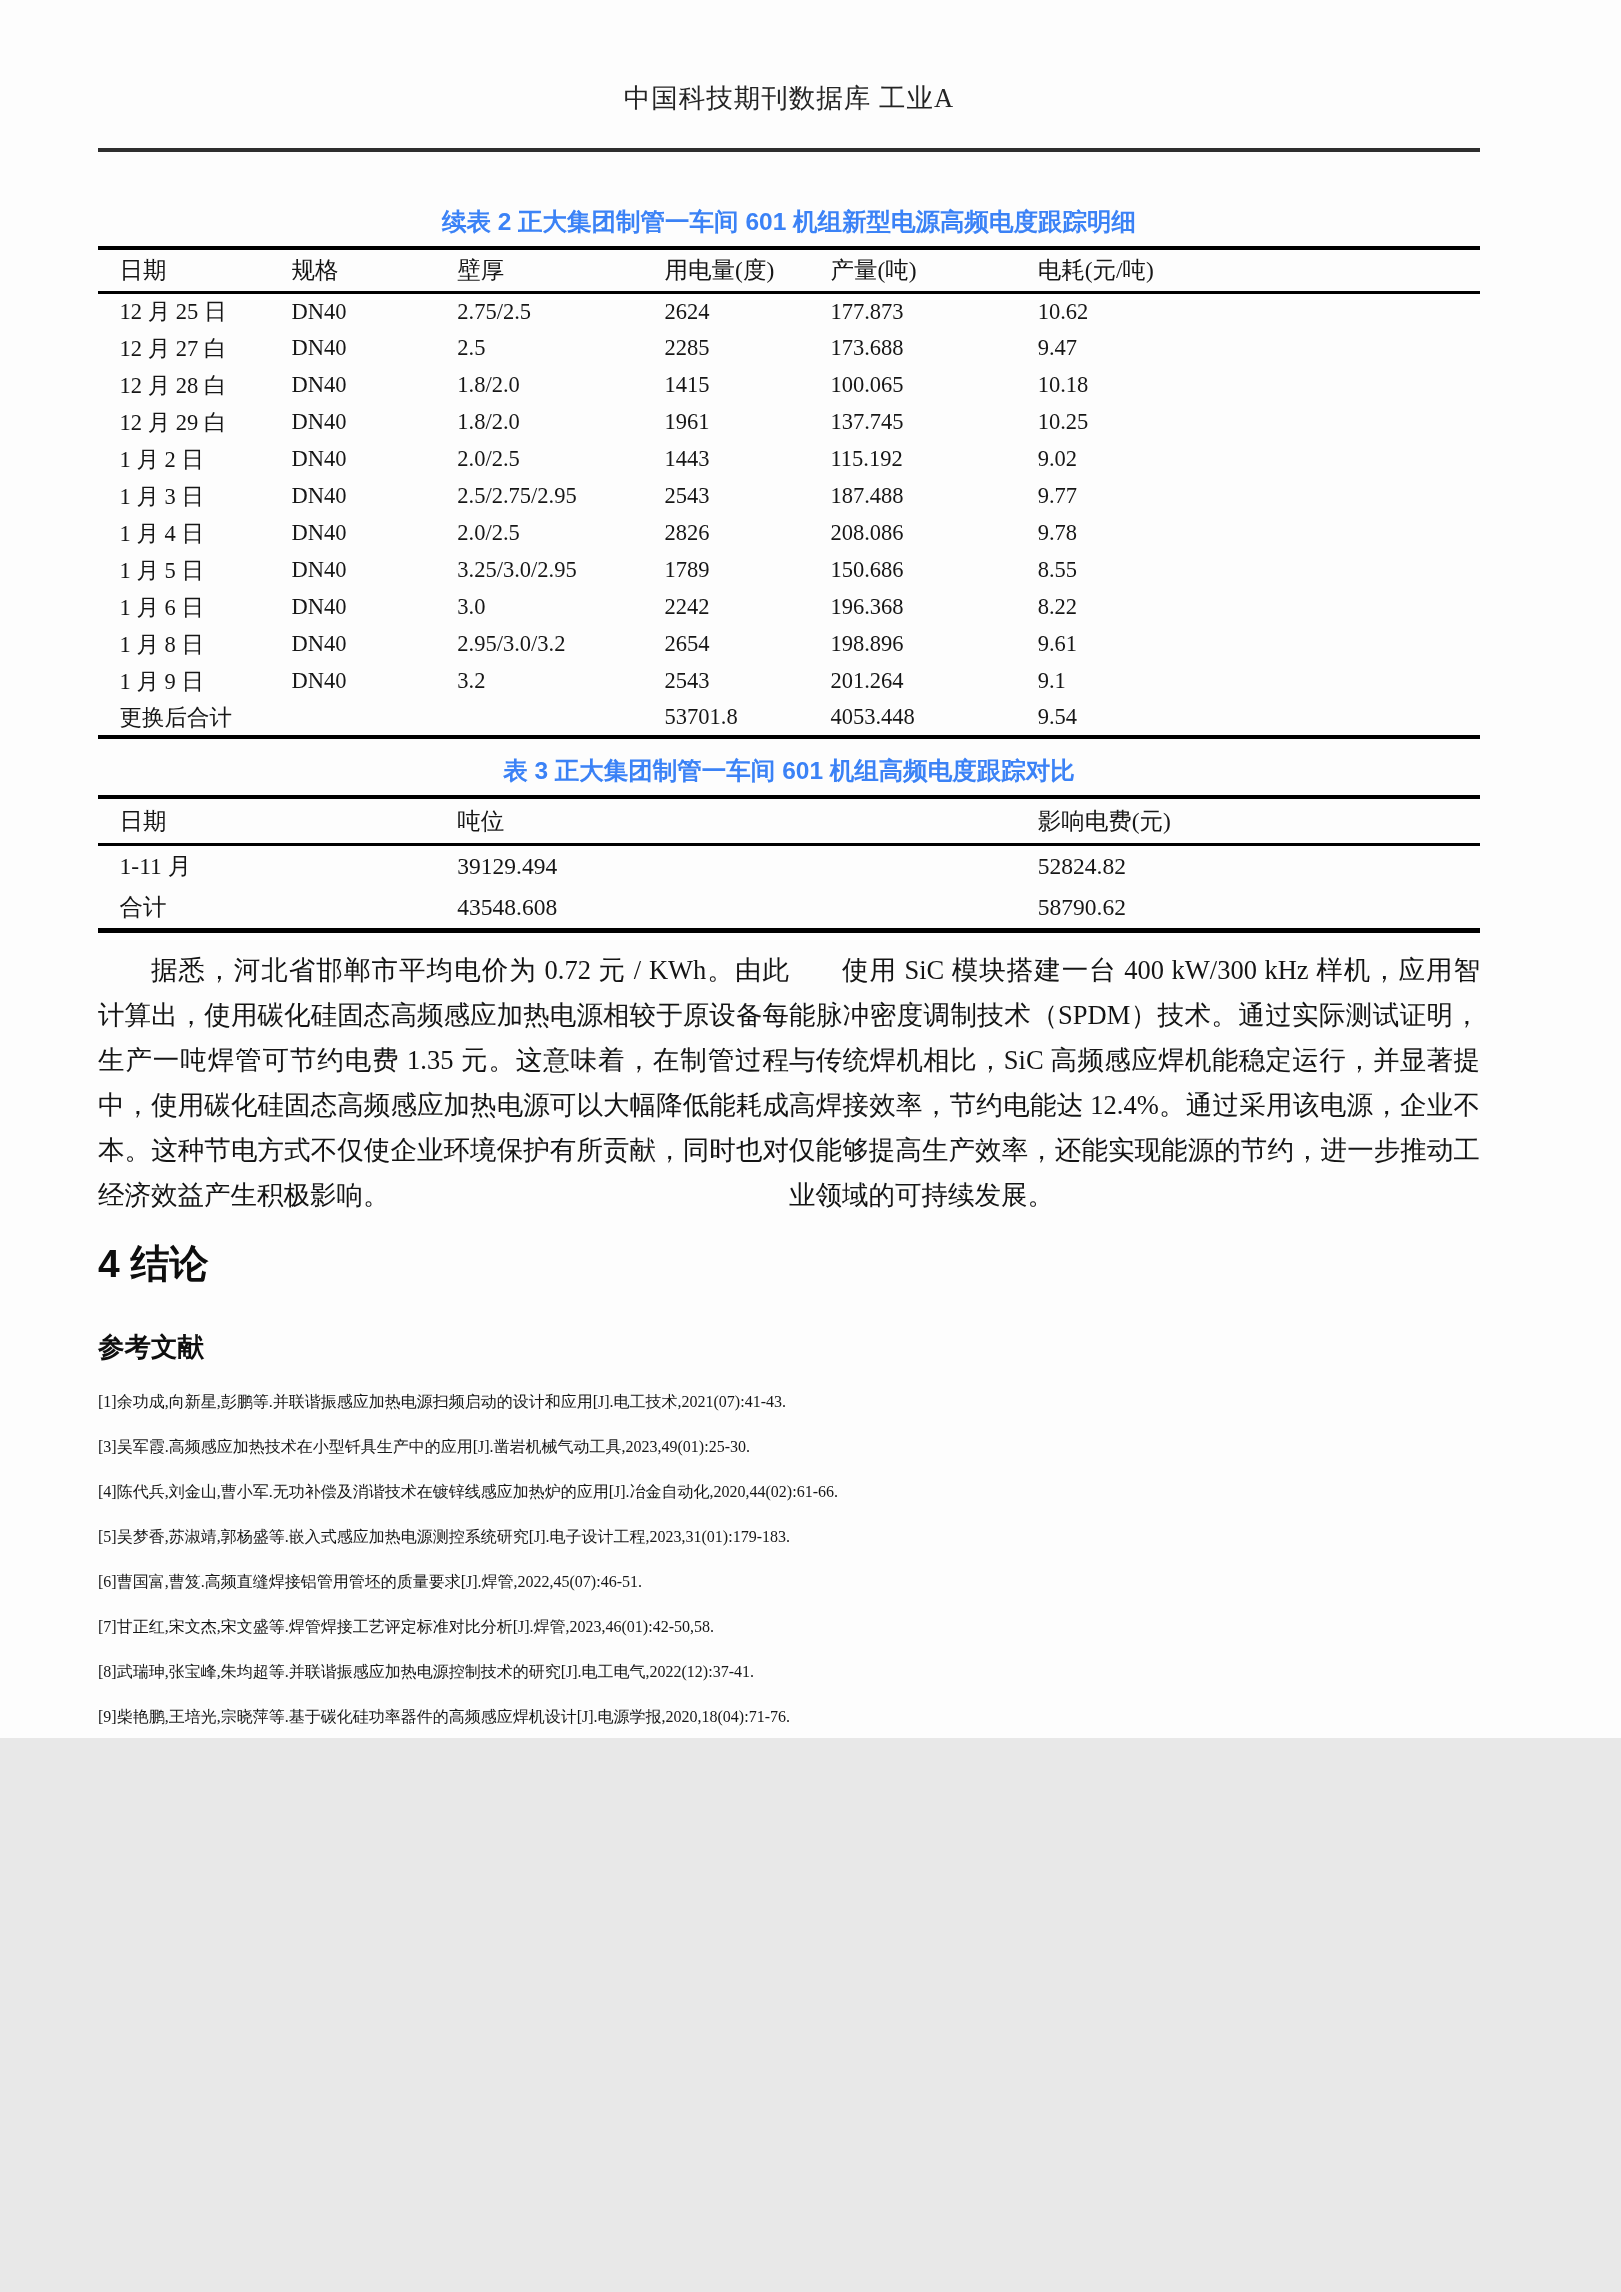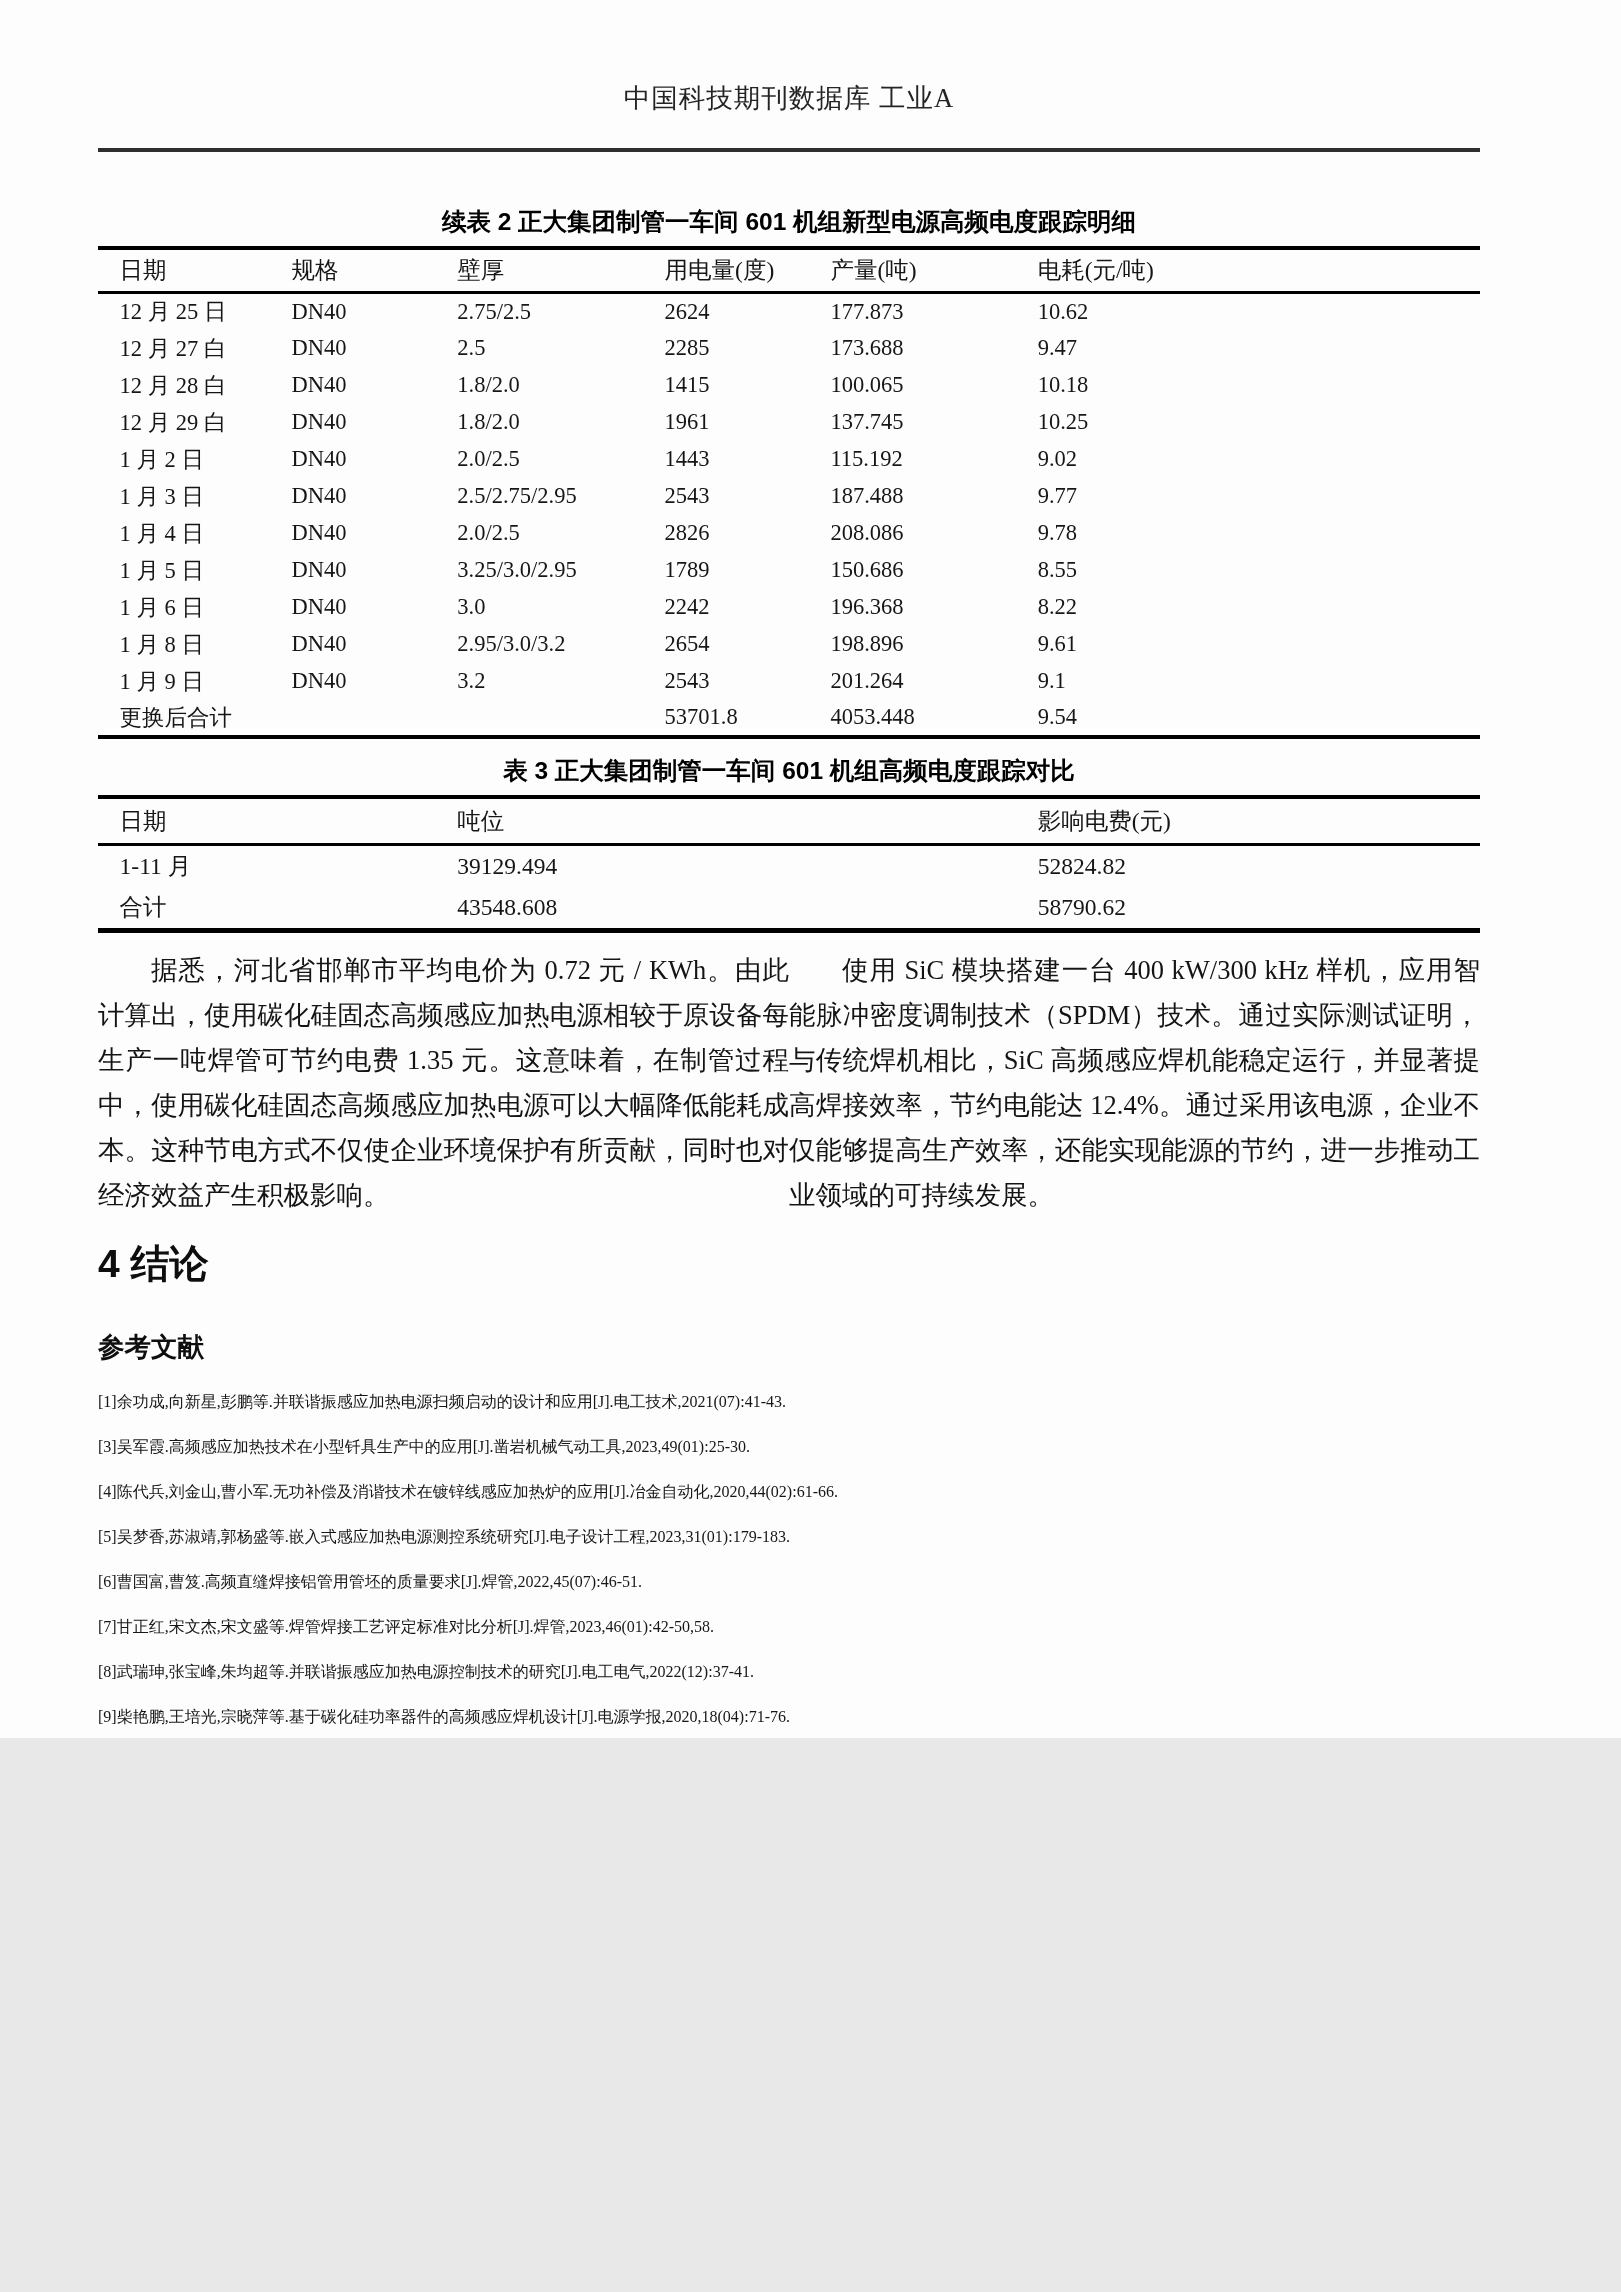--- a/index.html
+++ b/index.html
@@ -9,21 +9,21 @@
     font-family:"Liberation Serif","DejaVu Serif",serif;
     color:#161616;
   }
   .content { padding:82px 141px 0 98px; }
 
   .doc-header { text-align:center; font-size:26.5px; line-height:33px; color:#242424; letter-spacing:1px; }
   .header-rule { margin-top:33px; height:3.9px; background:#2e2e2e; }
 
   .tbl-title {
     margin-top:53px; text-align:center; font-size:24.5px; line-height:33px;
-    font-weight:bold; font-family:"Liberation Sans","DejaVu Sans",sans-serif; color:#000000;
+    font-weight:bold; font-family:"Liberation Sans","DejaVu Sans",sans-serif; color:#3b82f6;
   }
   .tbl-title.t3title { margin-top:15.7px; }
 
   table { width:100%; border-collapse:collapse; table-layout:fixed; }
   th, td { text-align:left; font-weight:normal; padding:0; white-space:nowrap; overflow:hidden; }
   th:first-child, td:first-child { padding-left:21.6px; }
 
   .t2 { margin-top:7.8px; border-top:4.9px solid #000; border-bottom:4.9px solid #000; font-size:22.5px; }
   .t2 thead tr { height:45px; border-bottom:3.9px solid #000; }
   .t2 thead th { font-size:23.5px; }

